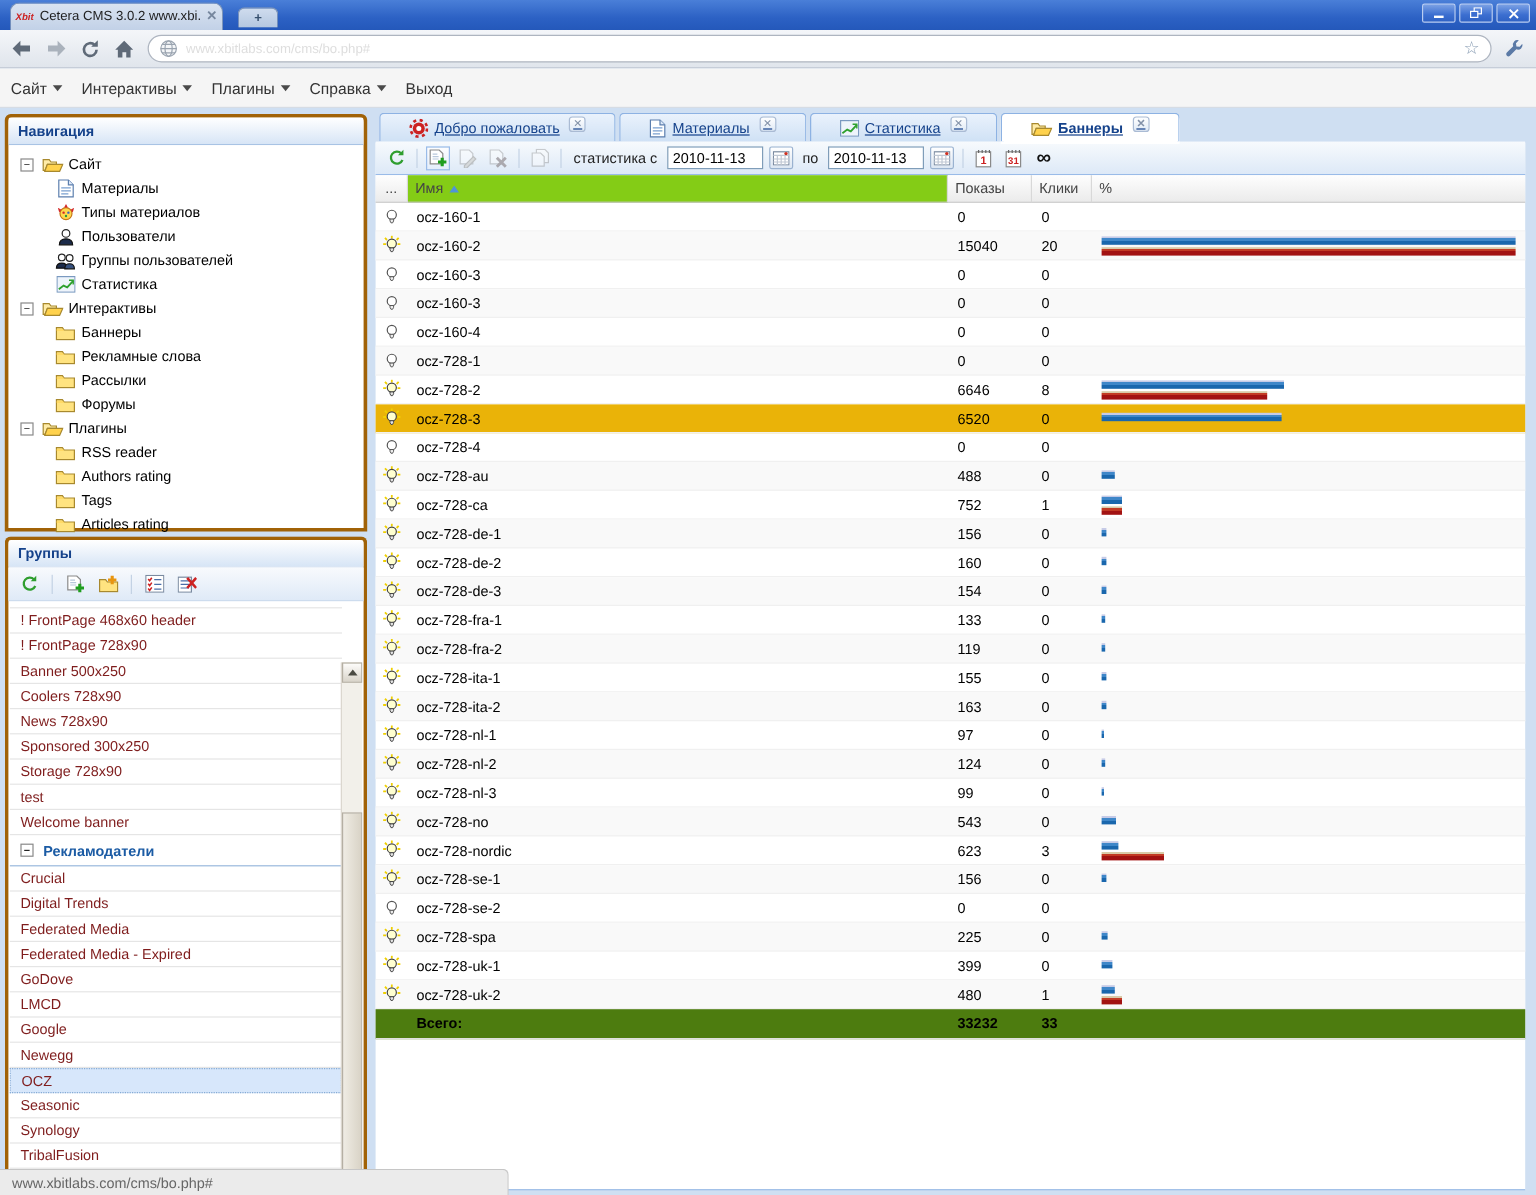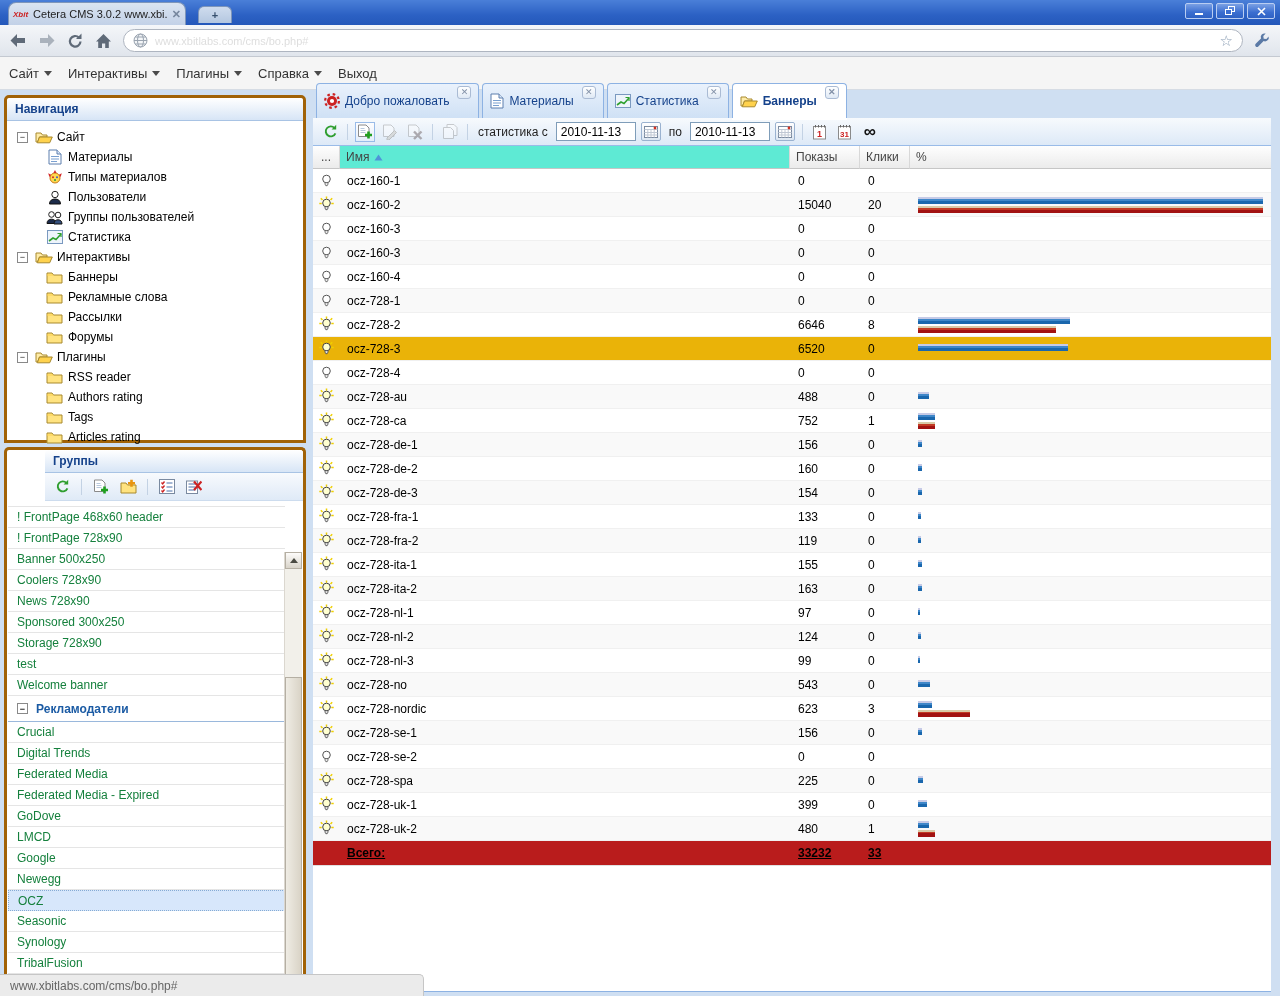--- a/index.html
+++ b/index.html
@@ -36,95 +36,95 @@
   .menubar{position:absolute;left:0;top:57px;width:1280px;height:33px;box-sizing:border-box;
            background:#f5f5f5;border-bottom:1px solid #d6dce4;
            display:flex;align-items:center;padding:0 9px;gap:16px;font-size:13px;color:#333;}
   .menu-item{display:flex;align-items:center;gap:5px;cursor:default;}
   .arr{width:0;height:0;border-left:4px solid transparent;border-right:4px solid transparent;
        border-top:5px solid #4a4a4a;}
 
   
   .panel{position:absolute;background:#fff;border:3px solid #a16207;border-radius:5px 5px 0 0;box-sizing:border-box;}
   #nav-panel{left:4px;top:95px;width:302px;height:348px;}
-  #groups-panel{left:4px;top:447px;width:302px;height:549px;border-bottom:none;padding-left:38px;}
+  #groups-panel{left:4px;top:447px;width:302px;height:549px;border-bottom:none;}
   .panel-header{height:23px;box-sizing:border-box;border-radius:4px 4px 0 0;
                 background:linear-gradient(#ffffff,#e5eef9 65%,#d7e5f6);
                 border-bottom:1px solid #a8c3e4;color:#15428b;font-weight:bold;
                 display:flex;align-items:center;padding:0 8px;}
   .tree{padding:6px 0;}
   .tree-row{height:20px;display:flex;align-items:center;gap:4px;padding-left:10px;}
   .tree-row.lvl1{padding-left:38px;}
   .expander{width:11px;height:11px;box-sizing:border-box;border:1px solid #898989;background:#fff;
             display:flex;align-items:center;justify-content:center;
             font-size:9px;line-height:8px;color:#222;margin-right:2px;}
   .ti{display:flex;align-items:center;width:19px;justify-content:center;}
   .gtoolbar{height:28px;box-sizing:border-box;background:linear-gradient(#f8fafd,#dfeaf7);
             border-bottom:1px solid #cddcee;display:flex;align-items:center;padding:0 7px;gap:7px;}
   .gsep{width:1px;height:16px;background:#c3d2e4;margin:0 2px;}
   .tbtn{display:flex;align-items:center;justify-content:center;width:20px;height:20px;}
   .tbtn.hl{border:1px solid #99bbe8;background:linear-gradient(#fdfdfe,#e4eefb);box-sizing:border-box;}
   .dim{opacity:.4;filter:grayscale(.9);}
   .glist{position:absolute;top:51px;bottom:0;left:1px;right:1px;overflow:hidden;}
   .glist-items{margin-right:17px;}
   .grow{height:21px;box-sizing:border-box;border-bottom:1px solid #e5e5e5;display:flex;
-        align-items:center;padding:0 4px 0 9px;color:#15803d;}
+        align-items:center;padding:0 4px 0 9px;color:#7f1d1d;}
   .grow.partial{height:6px;}
   .grow.sel{background:#d7e7fb;border:1px dotted #86abd4;}
   .gsection{height:26px;box-sizing:border-box;border-bottom:1px solid #9ab8dc;display:flex;
             align-items:center;gap:6px;padding-left:9px;color:#1b5ba4;font-weight:bold;}
   .vscroll{position:absolute;right:0;top:51px;bottom:0;width:17px;background:#f2f0ea;border-left:1px solid #dbd7cf;}
   .vs-up{height:17px;box-sizing:border-box;background:linear-gradient(#fdfcfa,#d9d4ca);
          border:1px solid #b5afa3;display:flex;align-items:center;justify-content:center;}
   .vs-up i{border-left:4px solid transparent;border-right:4px solid transparent;border-bottom:5px solid #4a4a42;}
   .vs-thumb{position:absolute;top:125px;bottom:0;left:0;right:0;box-sizing:border-box;
             background:linear-gradient(90deg,#efece4,#d9d3c6);border:1px solid #b5afa3;}
 
   
   #main{position:absolute;left:313px;top:93px;width:958px;height:899px;}
   .tabstrip{height:25px;display:flex;align-items:flex-end;gap:3px;border-bottom:1px solid #8db2e3;padding-left:3px;}
-  .tab{height:35px;box-sizing:border-box;display:flex;align-items:center;gap:5px;padding:0 7px;
+  .tab{height:24px;box-sizing:border-box;display:flex;align-items:center;gap:5px;padding:0 24px;
        background:linear-gradient(#eaf2fc,#cfe1f5);border:1px solid #8db2e3;border-bottom:none;
-       border-radius:4px 4px 0 0;color:#15428b;position:relative;}
+       border-radius:4px 4px 0 0;color:#15428b;position:relative;text-decoration:underline;}
   .tab.active{background:#fff;font-weight:bold;box-shadow:0 2px 0 0 #fff;z-index:2;}
   .tab-close{width:14px;height:13px;box-sizing:border-box;border:1px solid #aabbd4;border-radius:3px;
              background:linear-gradient(#ffffff,#dfe9f5);color:#8291a8;font-size:9px;line-height:10px;
              text-align:center;margin-left:3px;align-self:flex-start;margin-top:2px;}
   .content{position:absolute;top:25px;left:0;right:0;bottom:0;background:#fff;border-bottom:1px solid #8db2e3;}
   .mtoolbar{height:28px;box-sizing:border-box;background:linear-gradient(#f7fafd,#dde9f7);
             border-bottom:1px solid #99bbe8;display:flex;align-items:center;padding:0 7px;gap:5px;}
   .mlabel{color:#222;margin:0 3px;}
   .dateinput{width:80px;height:19px;box-sizing:border-box;border:1px solid #7f9db9;font-size:12px;
              padding:1px 4px;font-family:"Liberation Sans",sans-serif;}
   .calbtn{width:20px;height:19px;box-sizing:border-box;border:1px solid #9ab2d0;border-radius:2px;
           background:linear-gradient(#fff,#dce6f2);display:flex;align-items:center;justify-content:center;}
   .inf{font-size:17px;font-weight:bold;color:#111;line-height:16px;}
 
   .gridhead{display:flex;height:23px;}
   .hcell{box-sizing:border-box;background:linear-gradient(#fefefe,#ebebeb);
          border-right:1px solid #d8d8d8;border-bottom:1px solid #c6c6c6;
          display:flex;align-items:center;gap:5px;padding:0 6px;color:#444;}
-  .hcell.sorted{background:#5eead4;}
+  .hcell.sorted{background:#84cc16;}
   .c-icon{width:27px;justify-content:center;padding:0;}
   .c-name{width:450px;}
   .c-shows{width:70px;}
   .c-clicks{width:50px;}
   .c-pct{flex:1;border-right:none;}
   .gridrow{display:flex;height:24px;align-items:center;border-bottom:1px solid #f0f0f0;box-sizing:border-box;}
   .gridrow:nth-child(even){background:#f9f9f9;}
   .gridrow.sel{background:#eab308;}
   .cell{box-sizing:border-box;display:flex;align-items:center;height:100%;}
   .cell.c-icon{justify-content:center;}
   .cell.c-name{padding-left:7px;}
   .cell.c-shows,.cell.c-clicks{padding-left:8px;}
   .cell.c-pct{padding-left:8px;flex-direction:column;align-items:flex-start;justify-content:center;}
   .bar{height:7px;}
   .bar.blue{background:linear-gradient(#c6cbe7 0%,#c6cbe7 22%,#3f87c9 22%,#3f87c9 55%,#1a67ad 55%,#1a67ad 100%);margin-bottom:2px;}
   .bar.red{background:linear-gradient(#d9caa8 0%,#d9caa8 22%,#c23a24 22%,#c23a24 50%,#a21212 50%,#a21212 100%);}
-  .gridfoot{display:flex;height:24px;align-items:flex-end;background:#b91c1c;border-bottom:1px solid #e0e0e0;font-weight:bold;text-decoration:underline;}
+  .gridfoot{display:flex;height:24px;align-items:flex-end;background:#4d7c0f;border-bottom:1px solid #e0e0e0;font-weight:bold;}
 
   .statusbar{position:absolute;left:0;top:974px;width:424px;height:22px;box-sizing:border-box;
              background:#ebebeb;border-top:1px solid #c6c6c6;border-right:1px solid #c6c6c6;
              border-radius:0 5px 0 0;display:flex;align-items:center;padding:0 10px;
              color:#666;z-index:50;}
 </style>
 </head>
 <body>
 
 <div class="titlebar">

